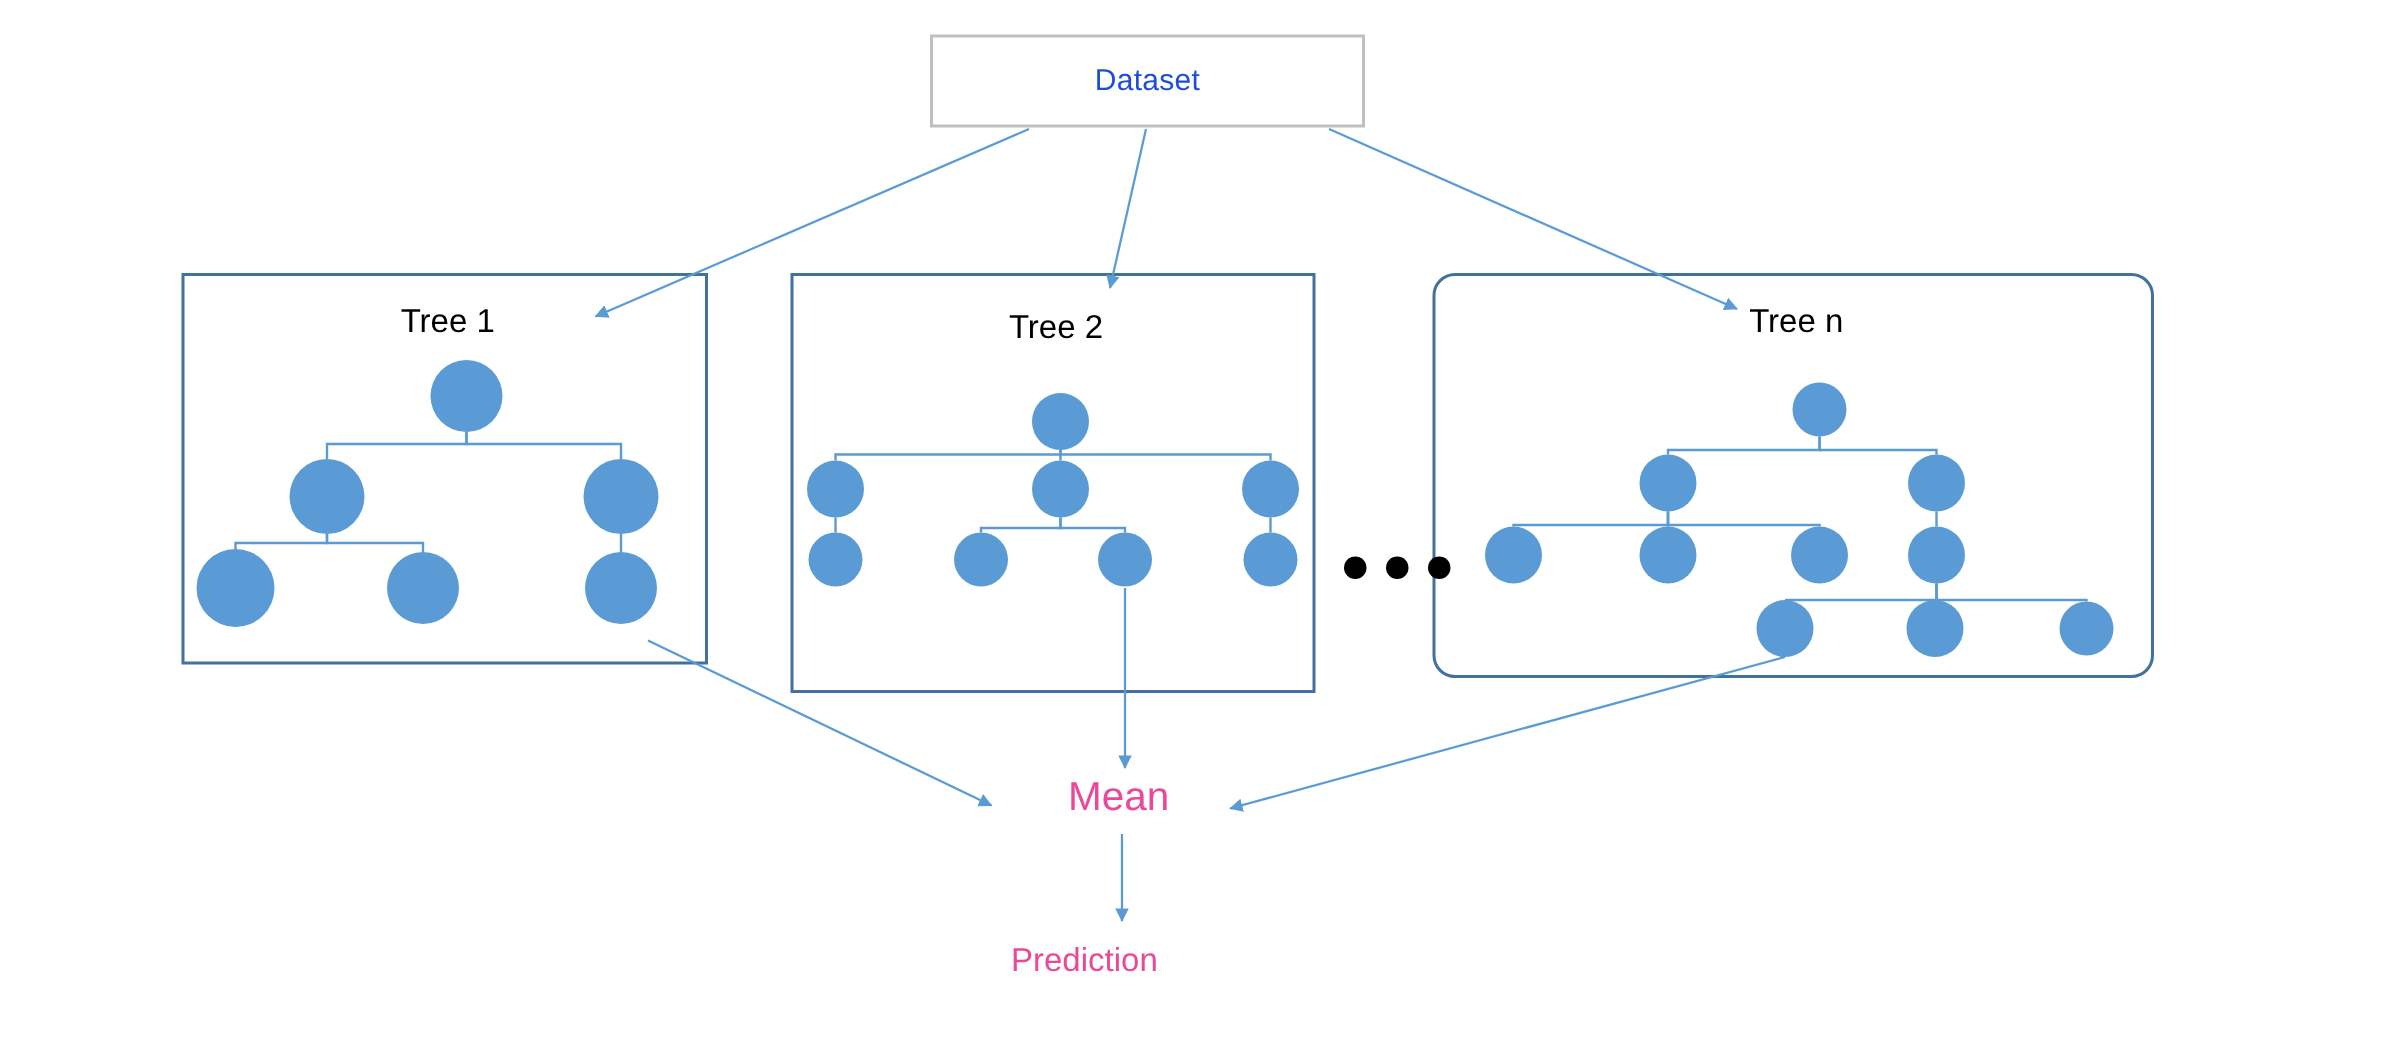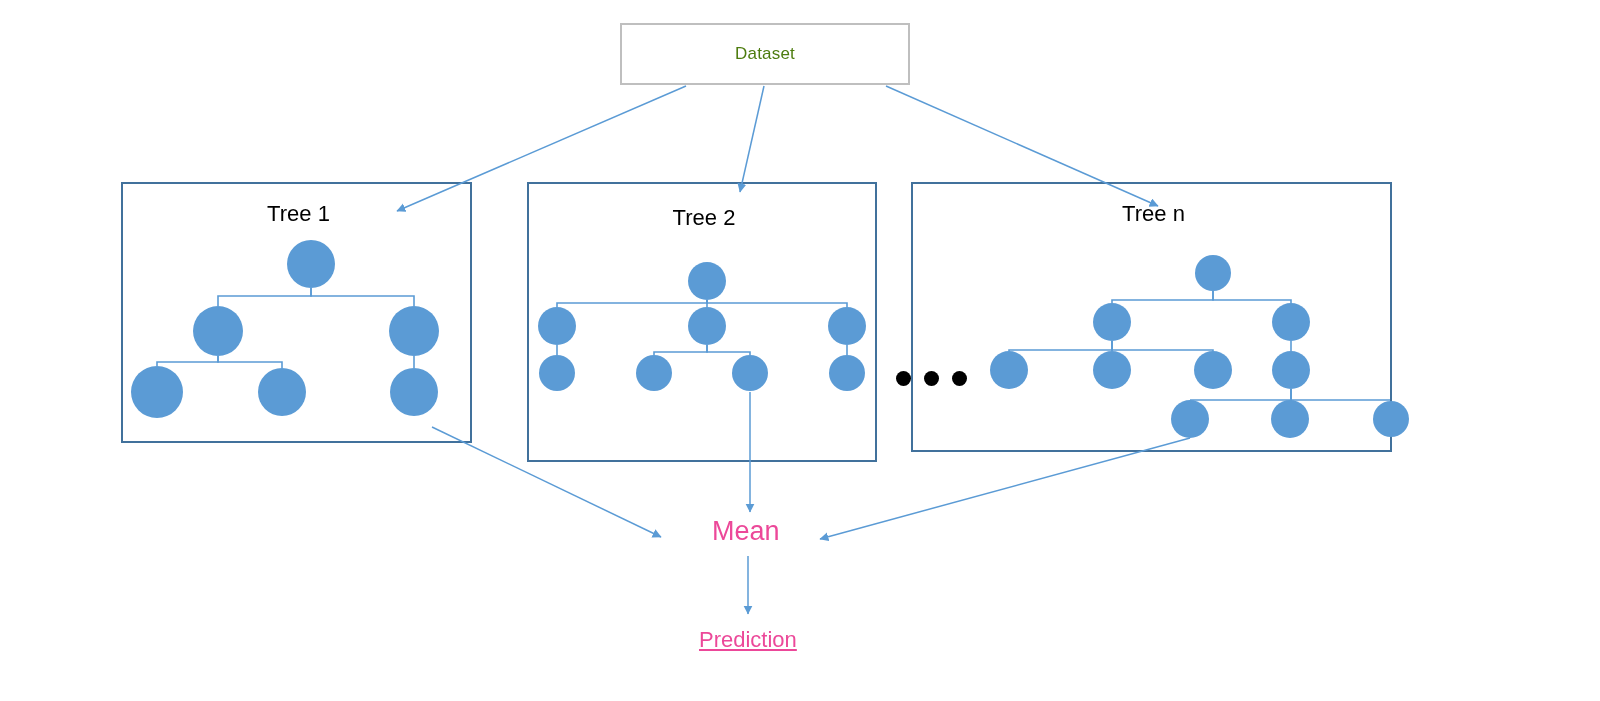--- a/index.html
+++ b/index.html
@@ -31,22 +31,22 @@
   .dataset-box {
     position: absolute;
     border: 2px solid #bfbfbf;
     background: #ffffff;
     box-sizing: border-box;
     display: flex;
     align-items: center;
     justify-content: center;
   }
   .dataset-label {
-    font-size: 17px;
-    color: #4d7c0f;
+    font-size: 20px;
+    color: #1d4ed8;
     letter-spacing: 0.2px;
     text-align: right;
   }
   .tree-box {
     position: absolute;
     border: 2px solid #41719C;
     background: transparent;
     box-sizing: border-box;
   }
   .tree-title {
@@ -115,21 +115,21 @@
       <path d="M 1291 389 L 1291 400 L 1391 400 L 1391 401" fill="none" stroke="#5B9BD5" stroke-width="1.6"></path>
     </svg>
 
   <div id="boxes-layer">
       <div class="tree-box" style="left: 121px; top: 182px; width: 351px; height: 261px; padding-left: 44px;">
         <div class="tree-title" style="left: 0px; top: 17px; width: 351px;">Tree 1</div>
       </div>
       <div class="tree-box" style="left: 527px; top: 182px; width: 350px; height: 280px;">
         <div class="tree-title" style="left: 0px; top: 21px; width: 350px;">Tree 2</div>
       </div>
-      <div class="tree-box" style="left: 911px; top: 182px; width: 481px; height: 270px;">
+      <div class="tree-box" style="left: 955px; top: 182px; width: 481px; height: 270px; border-radius: 15px;">
         <div class="tree-title" style="left: 0px; top: 17px; width: 481px;">Tree n</div>
       </div>
     </div>
 
   <div class="dataset-box" id="dataset-box" style="left: 620px; top: 23px; width: 290px; height: 62px;">
     <span class="dataset-label">Dataset</span>
   </div>
 
   <div id="nodes-layer">
       <div class="node" style="left: 287px; top: 240px; width: 48px; height: 48px;"></div>
@@ -173,15 +173,15 @@
       <line x1="748" y1="556" x2="748" y2="614" stroke="#5B9BD5" stroke-width="1.5" marker-end="url(#arrowhead)"></line>
     </svg>
 
   <div class="ellipsis" id="ellipsis" style="left: 896px; top: 371px;">
       <span class="dot"></span>
       <span class="dot"></span>
       <span class="dot"></span>
     </div>
 
   <div class="txt mean-label" id="mean-label" style="left: 712px; top: 515.5px;">Mean</div>
-  <div class="txt prediction-label" id="prediction-label" style="left: 699px; top: 627px; text-decoration: underline;">Prediction</div>
+  <div class="txt prediction-label" id="prediction-label" style="left: 674px; top: 627px;">Prediction</div>
 
 </div>
 
 </body></html>

